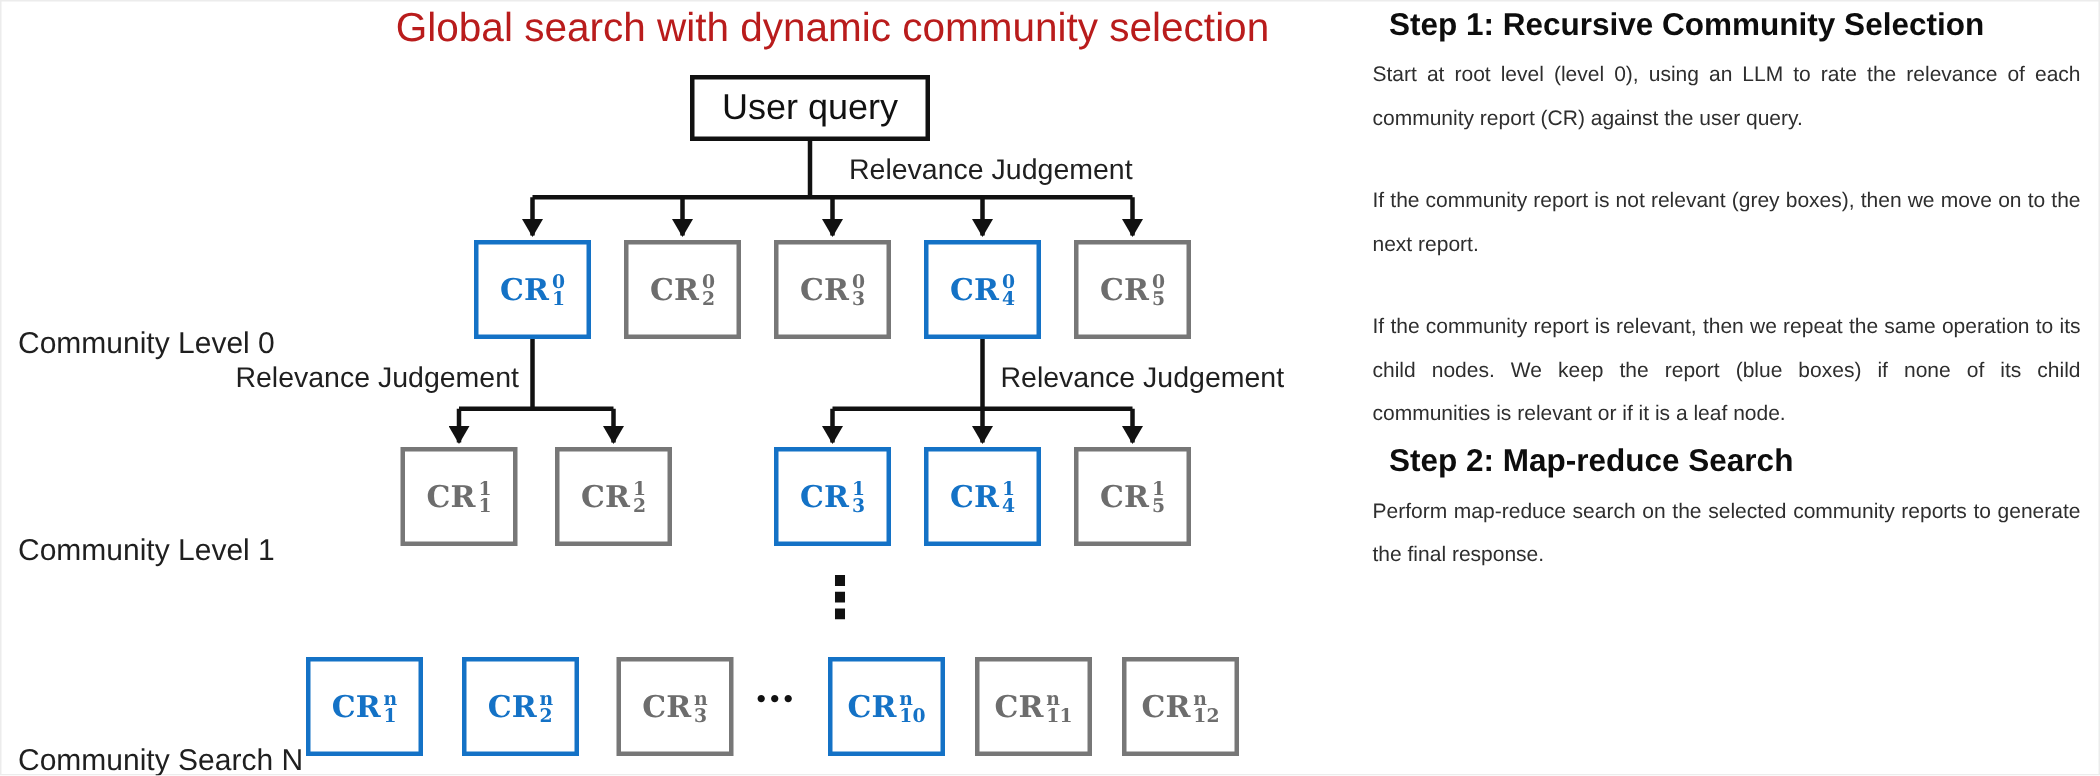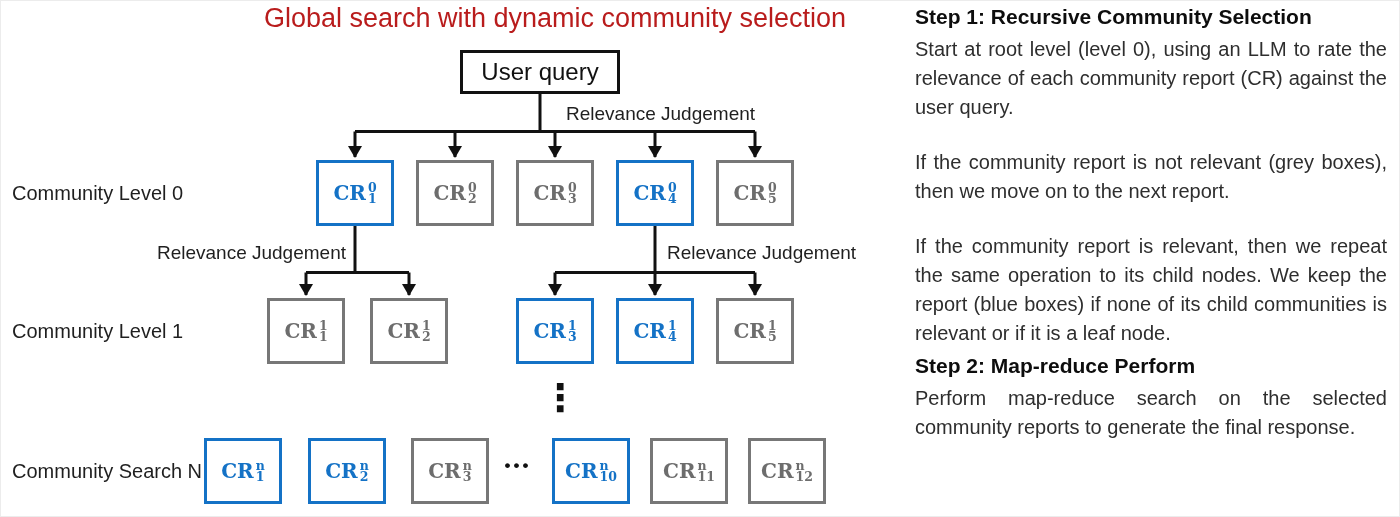--- a/index.html
+++ b/index.html
@@ -25,21 +25,21 @@
     font-size:24px; color:#111;
   }
 
   svg.connectors { position:absolute; left:0; top:0; }
 
   .rel-label { position:absolute; font-size:19px; color:#1f1f1f; white-space:nowrap; }
   .rel-top   { left:566px; top:103px; }
   .rel-left  { left:148px; top:242px; width:198px; text-align:right; }
   .rel-right { left:667px; top:242px; }
 
-  .lvl-label { position:absolute; left:12px; font-size:20px; color:#1f1f1f; white-space:nowrap; }
+  .lvl-label { position:absolute; left:12px; font-size:20px; color:#1f1f1f; white-space:nowrap;margin-top:36px; }
   .lvl-0 { top:182px; } .lvl-1 { top:320px; } .lvl-n { top:460px; }
 
   .crbox {
     position:absolute; width:78px; height:66px; background:#fff;
     border:3px solid #777777;
     display:flex; align-items:center; justify-content:center;
   }
   .crbox .crlabel {
     color:#6d6d6d; font-family:"DejaVu Serif", serif; font-weight:bold;
     font-size:20px; display:inline-flex; align-items:center; line-height:20px;
@@ -64,22 +64,22 @@
     font-size:38px; line-height:40px; font-weight:bold; color:#111; text-align:center;
     font-family:"DejaVu Sans", sans-serif;
   }
   .h-ellipsis {
     position:absolute; left:490px; top:456px; width:56px;
     font-size:17px; letter-spacing:3px; font-weight:bold; color:#111; text-align:center;
   }
 
   
   .textpanel { position:absolute; left:915px; top:4px; width:472px; color:#2e2e2e; }
-  .textpanel h2 { font-size:21px; color:#0d0d0d; font-weight:bold; margin:0 0 5px 0; line-height:26px; }
-  .textpanel p  { font-size:20px; line-height:29px; text-align:justify; margin:0 0 26px 0; }
+  .textpanel h2 { font-size:21px; color:#0d0d0d; font-weight:bold; margin:0 0 5px 11px; line-height:26px; }
+  .textpanel p  { font-size:14px; line-height:29px; text-align:justify; margin:0 0 26px 0; }
   .textpanel p.tight { margin-bottom:5px; }
 </style>
 </head>
 <body>
 
 <div class="canvas">
 
   <div class="diagram">
 
     <div class="diagram-title">Global search with dynamic community selection</div>
@@ -275,17 +275,17 @@
         </span>
     </div>
 
   </div>
 
   <div class="textpanel">
     <h2>Step 1: Recursive Community Selection</h2>
     <p>Start at root level (level 0), using an LLM to rate the relevance of each community report (CR) against the user query.</p>
     <p>If the community report is not relevant (grey boxes), then we move on to the next report.</p>
     <p class="tight">If the community report is relevant, then we repeat the same operation to its child nodes. We keep the report (blue boxes) if none of its child communities is relevant or if it is a leaf node.</p>
-    <h2>Step 2: Map-reduce Perform</h2>
+    <h2>Step 2: Map-reduce Search</h2>
     <p>Perform map-reduce search on the selected community reports to generate the final response.</p>
   </div>
 
 </div>
 
 </body></html>

